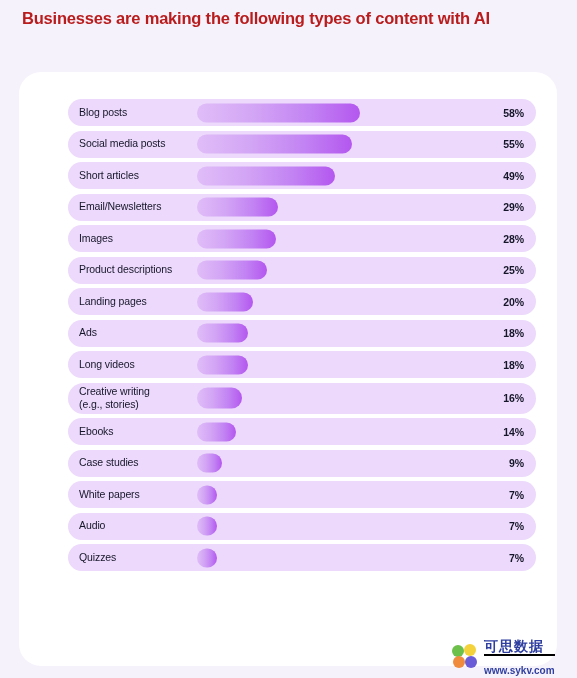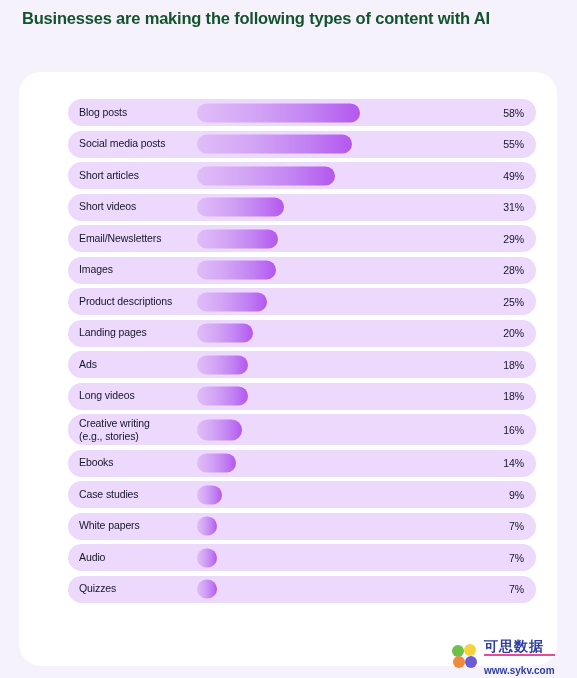--- a/index.html
+++ b/index.html
@@ -15,21 +15,21 @@
     position: relative;
   }
 
   #chart-title {
     position: absolute;
     left: 22px;
     top: 8px;
     width: 530px;
     font-size: 16.5px;
     font-weight: bold;
-    color: #14532d;
+    color: #b91c1c;
     letter-spacing: -0.2px;
     line-height: 1.25;
   }
 
   #chart-card {
     position: absolute;
     left: 19px;
     top: 72px;
     width: 538px;
     height: 594px;
@@ -93,21 +93,21 @@
     background: linear-gradient(90deg, #e0bdf8 0%, #d3a5f5 35%, #c282f3 70%, #b457ef 100%);
     min-width: 3px;
   }
 
   .row-value {
     position: absolute;
     right: 12px;
     top: 50%;
     transform: translateY(-50%);
     font-size: 10.5px;
-    font-weight: normal;
+    font-weight: bold;
     color: #16162a;
     letter-spacing: -0.1px;
     z-index: 2;
   }
 
   
   #watermark {
     position: absolute;
     left: 452px;
     top: 640px;
@@ -138,21 +138,21 @@
   #wm-text {
     display: flex;
     flex-direction: column;
     line-height: 1;
   }
   #wm-cn {
     font-size: 14px;
     font-weight: bold;
     color: #2f3fa0;
     letter-spacing: 1px;
-    border-bottom: 2px solid #ec4899;
+    border-bottom: 2px solid #000000;
     padding-bottom: 1px;
   }
   #wm-url {
     font-size: 10px;
     font-weight: bold;
     color: #2f3fa0;
     letter-spacing: 0px;
     padding-top: 10px;
   }
 </style>
@@ -176,27 +176,20 @@
           <div class="bar" style="width: 55%;"></div>
         </div>
         <div class="row-value">55%</div>
       </div>
       <div class="row">
         <div class="row-label">Short articles</div>
         <div class="bar-area">
           <div class="bar" style="width: 49%;"></div>
         </div>
         <div class="row-value">49%</div>
-      </div>
-      <div class="row">
-        <div class="row-label">Short videos</div>
-        <div class="bar-area">
-          <div class="bar" style="width: 31%;"></div>
-        </div>
-        <div class="row-value">31%</div>
       </div>
       <div class="row">
         <div class="row-label">Email/Newsletters</div>
         <div class="bar-area">
           <div class="bar" style="width: 29%;"></div>
         </div>
         <div class="row-value">29%</div>
       </div>
       <div class="row">
         <div class="row-label">Images</div>

